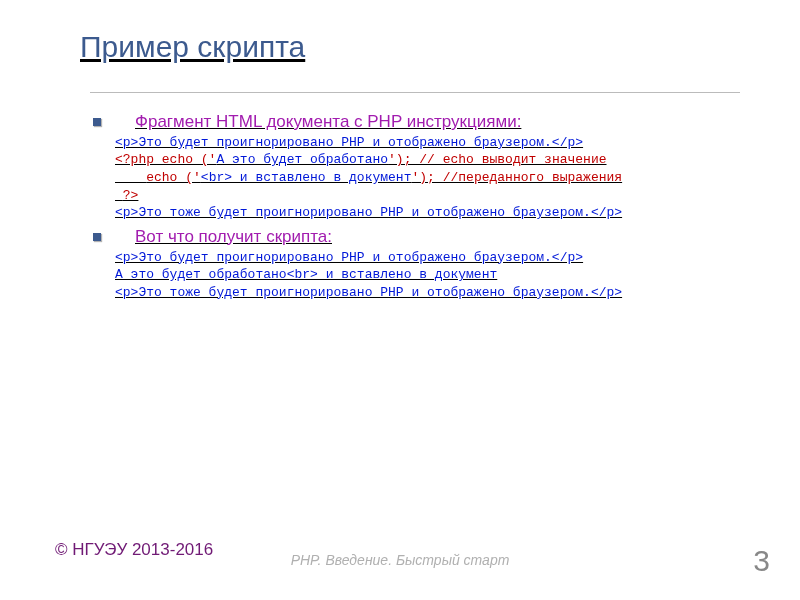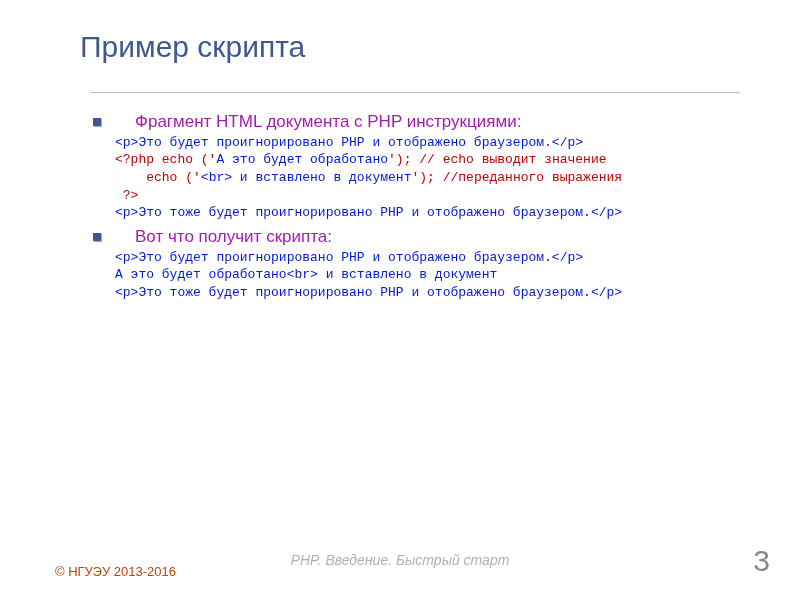--- a/index.html
+++ b/index.html
@@ -9,20 +9,21 @@
     background: #fff;
     font-family: Arial, sans-serif;
     position: relative;
     overflow: hidden;
   }
   .slide {
     width: 100%;
     height: 100%;
     padding: 30px 50px 30px 70px;
     position: relative;
+    text-decoration: underline;
   }
   .title {
     color: #3c5a8e;
     font-size: 30px;
     font-weight: normal;
     margin-bottom: 28px;
     margin-left: 10px;
   }
   .hr {
     border: none;
@@ -54,23 +55,23 @@
     font-family: "Courier New", monospace;
     font-size: 13px;
     white-space: pre-wrap;
     word-break: break-word;
   }
   .blue { color: #0018d8; }
   .red { color: #c00000; }
   .footer-left {
     position: absolute;
     left: 55px;
-    bottom: 20px;
-    color: #c2410c;
-    font-size: 13px;
+    bottom: 40px;
+    color: #701a75;
+    font-size: 17px;
     line-height: 1.2;
   }
   .footer-center {
     position: absolute;
     left: 0;
     right: 0;
     bottom: 32px;
     text-align: center;
     color: #b0b0b0;
     font-size: 14px;

